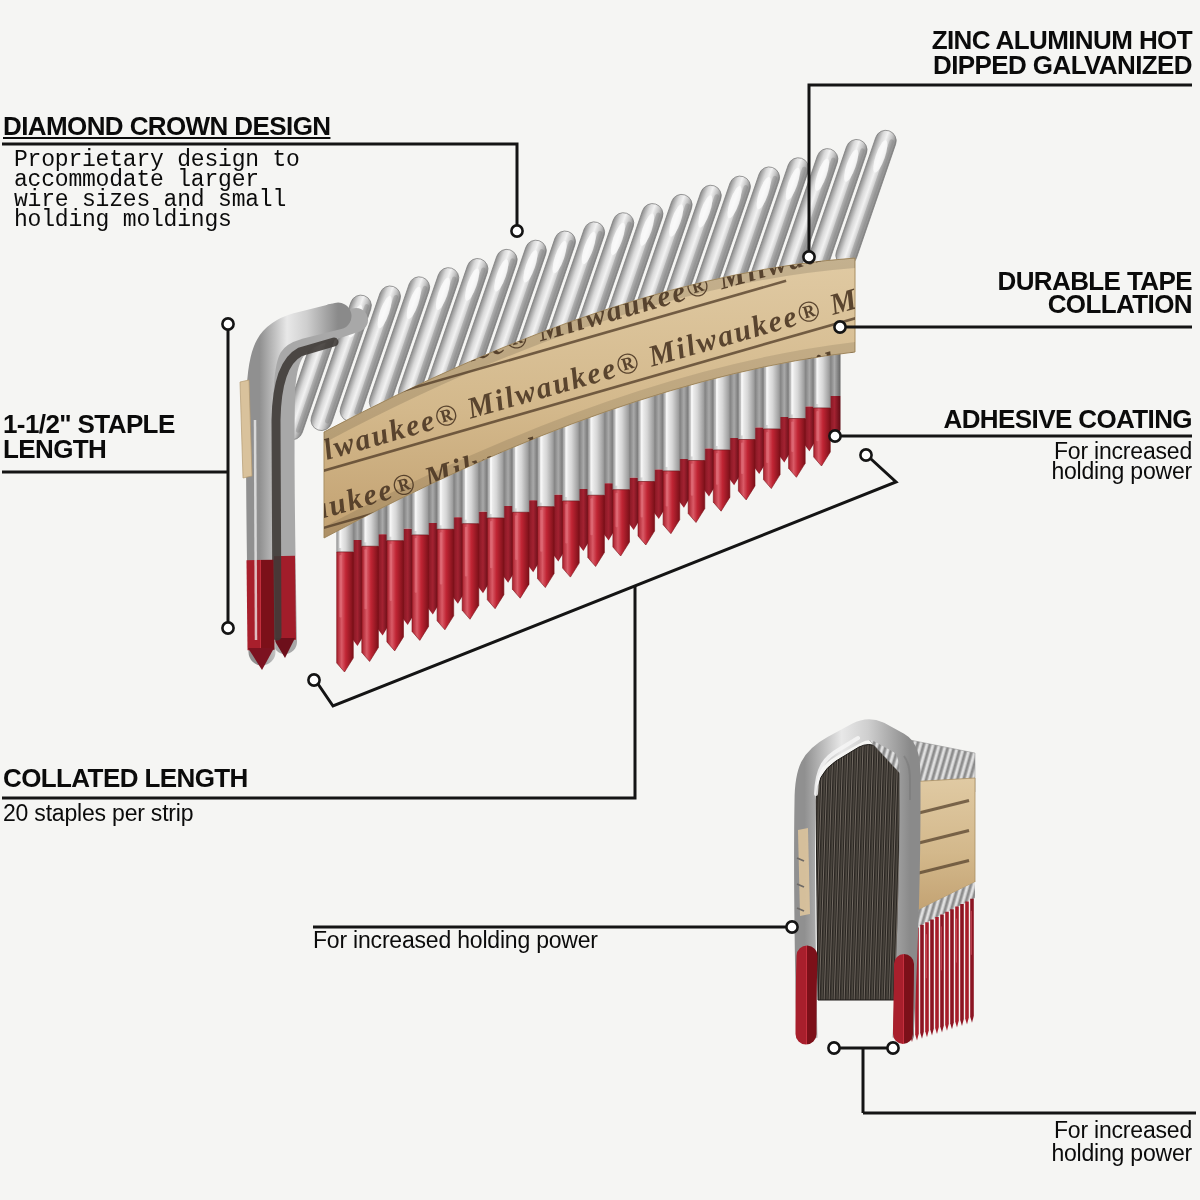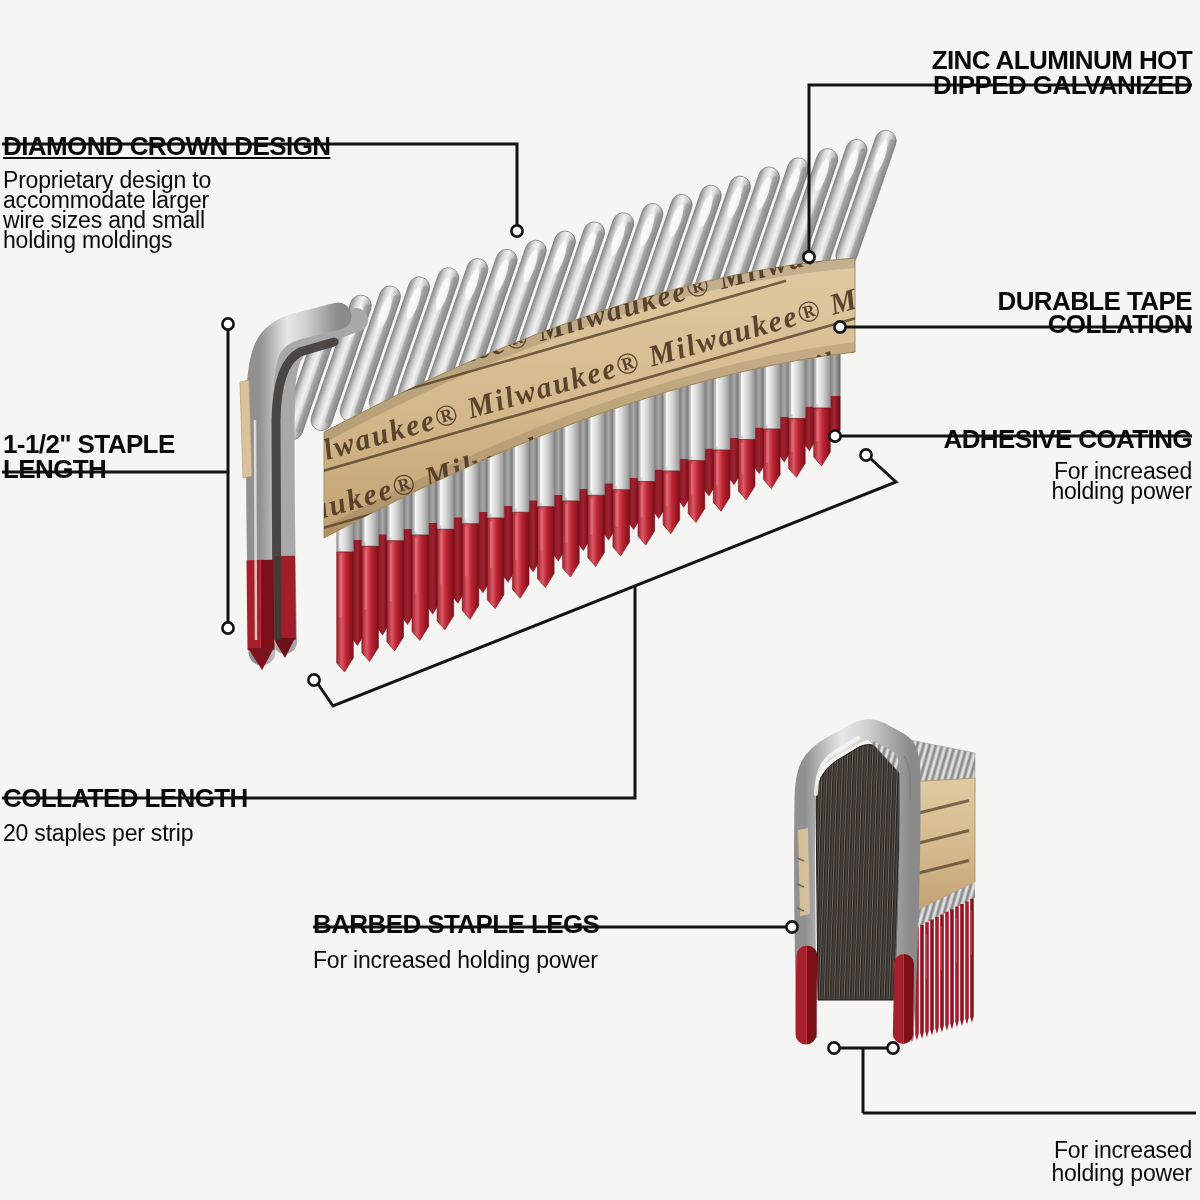--- a/index.html
+++ b/index.html
@@ -1,31 +1,31 @@
 <!DOCTYPE html>
 <html style="--bg: #f5f5f3; --txt: #0b0b0b;"><head>
 <meta charset="utf-8">
 <style>
   html,body{margin:0;padding:0;}
   body{width:1200px;height:1200px;overflow:hidden;background:#f5f5f3;}
   .canvas{position:relative;width:1200px;height:1200px;background:var(--bg,#f5f5f3);
           font-family:"Liberation Sans","DejaVu Sans",sans-serif;color:var(--txt,#0b0b0b);}
   #art{position:absolute;left:0;top:0;}
-  .lbl{position:absolute;white-space:nowrap;margin-top:20px;}
+  .lbl{position:absolute;white-space:nowrap;}
   .t{font-weight:700;font-size:26px;line-height:25px;letter-spacing:-0.6px;}
   .b{font-weight:400;font-size:23px;line-height:21px;letter-spacing:-0.2px;}
   .ra{text-align:right;}
   .zinc-title,.zinc-body,.tape-title,.adh-title,.adh-body,.div-title,.div-body{right:8px;}
   .zinc-title{top:28px;}
   .zinc-body{top:93px;font-size:24px;line-height:25px;}
   .tape-title{top:270px;line-height:23px;}
   .adh-title{top:407px;}
   .adh-body{top:441px;line-height:20px;}
   .dia-title{left:3px;top:114px;text-decoration:underline;}
-  .dia-body{left:3px;top:150px;line-height:20px;}
+  .dia-body{left:14px;top:150px;line-height:20px;font-family:Liberation Mono, monospace;}
   .len-title{left:3px;top:412px;}
   .col-title{left:3px;top:766px;}
   .col-body{left:3px;top:803px;}
   .bar-title{left:313px;top:892px;}
   .bar-body{left:313px;top:930px;}
   .div-title{top:1058px;line-height:24px;}
   .div-body{top:1119px;line-height:23px;}
 </style>
 </head>
 <body>
@@ -427,20 +427,19 @@
   </div>
 
   <div class="lbl t len-title">
     <div>1-1/2" STAPLE</div>
     <div>LENGTH</div>
   </div>
 
   <div class="lbl t col-title">COLLATED LENGTH</div>
   <div class="lbl b col-body">20 staples per strip</div>
 
-  <div class="lbl t bar-title">BARBED STAPLE LEGS</div>
   <div class="lbl b bar-body">For increased holding power</div>
 
   <div class="lbl b ra div-body">
     <div>For increased</div>
     <div>holding power</div>
   </div>
 </div>
 
 </body></html>

